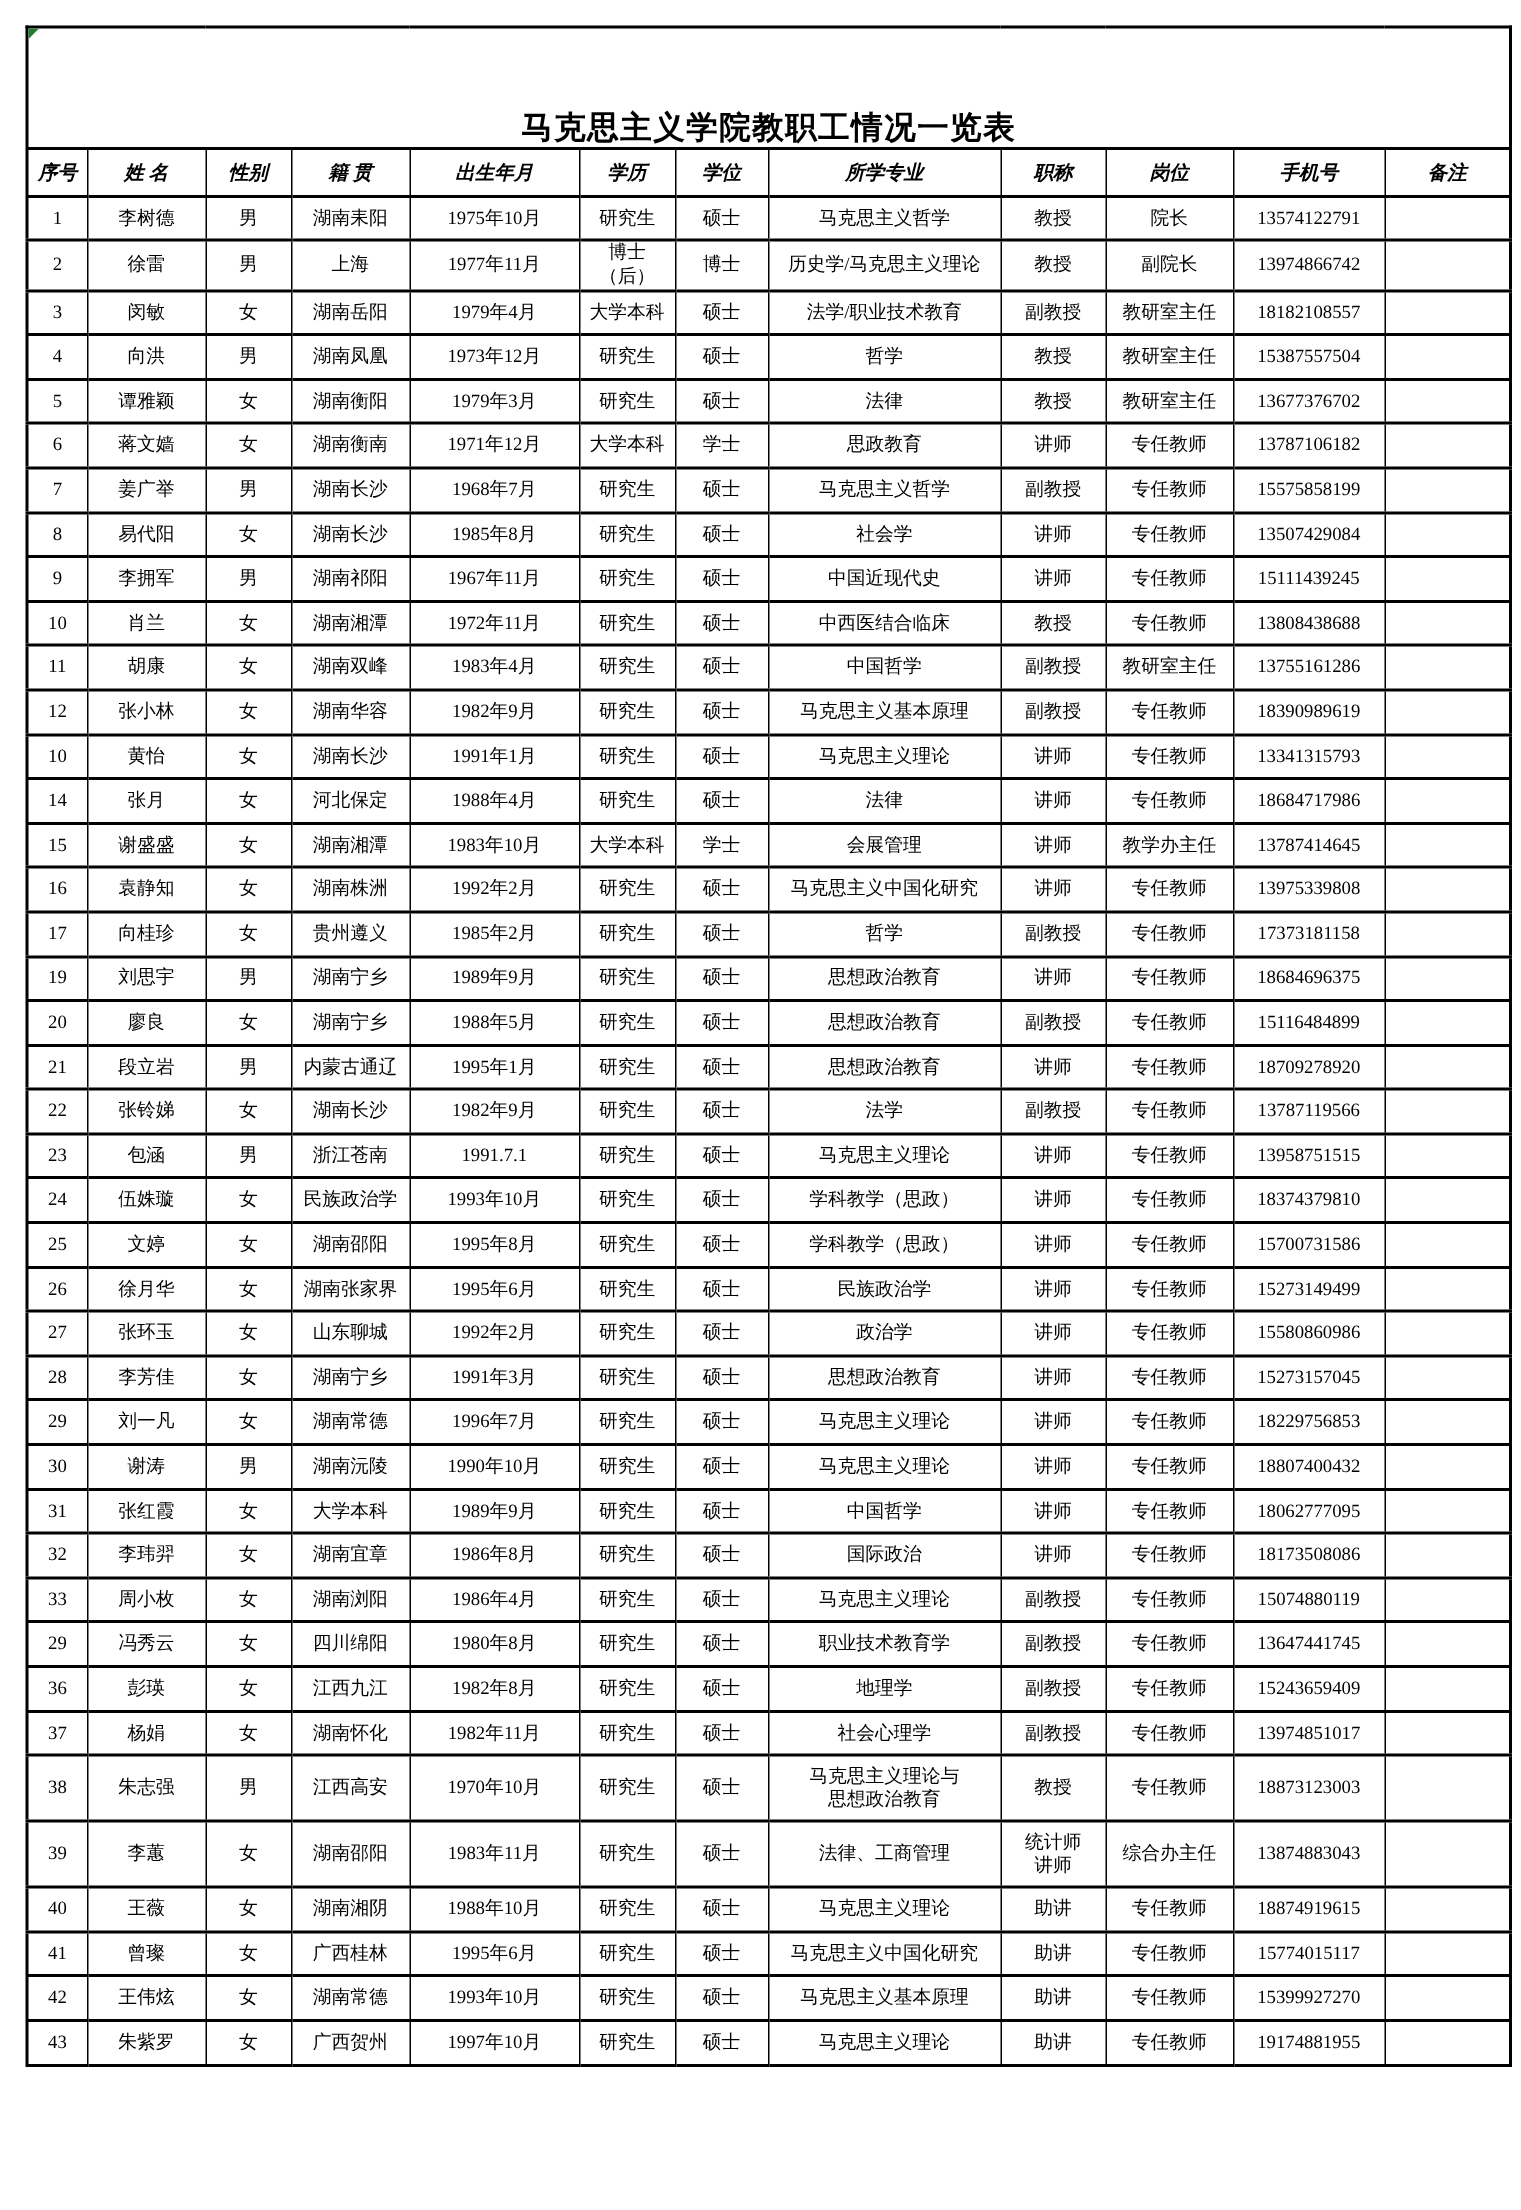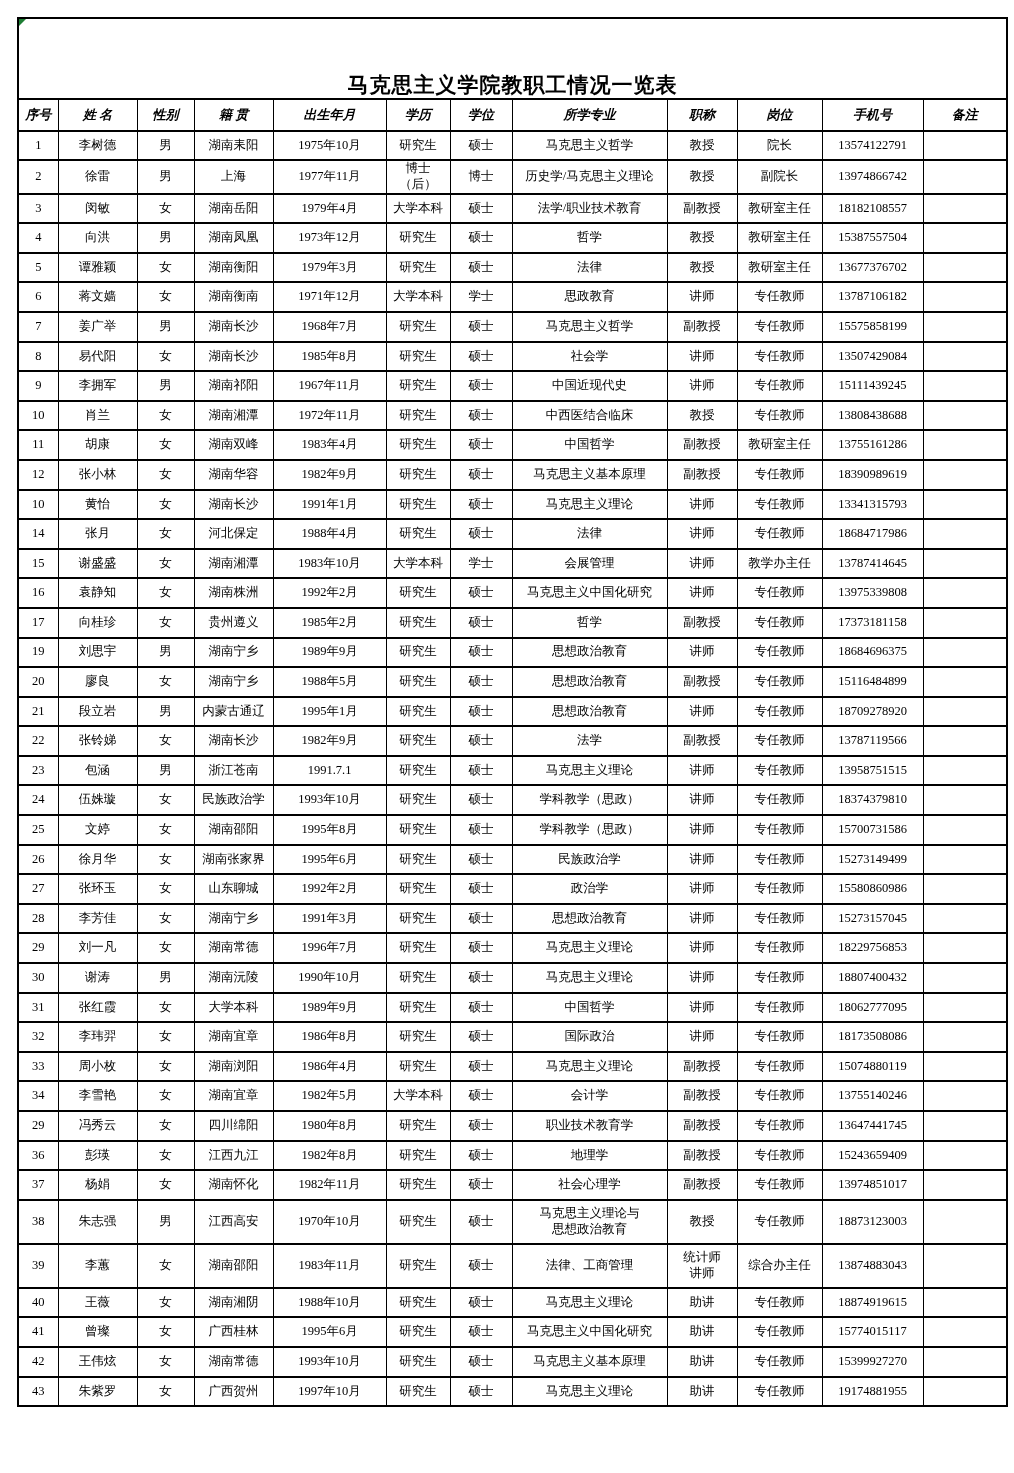--- a/index.html
+++ b/index.html
@@ -554,34 +554,20 @@
           <td>1986年4月</td>
           <td>研究生</td>
           <td>硕士</td>
           <td>马克思主义理论</td>
           <td>副教授</td>
           <td>专任教师</td>
           <td>15074880119</td>
           <td></td>
         </tr>
         <tr class="data-row">
-          <td>34</td>
-          <td>李雪艳</td>
-          <td>女</td>
-          <td>湖南宜章</td>
-          <td>1982年5月</td>
-          <td>大学本科</td>
-          <td>硕士</td>
-          <td>会计学</td>
-          <td>副教授</td>
-          <td>专任教师</td>
-          <td>13755140246</td>
-          <td></td>
-        </tr>
-        <tr class="data-row">
           <td>29</td>
           <td>冯秀云</td>
           <td>女</td>
           <td>四川绵阳</td>
           <td>1980年8月</td>
           <td>研究生</td>
           <td>硕士</td>
           <td>职业技术教育学</td>
           <td>副教授</td>
           <td>专任教师</td>

